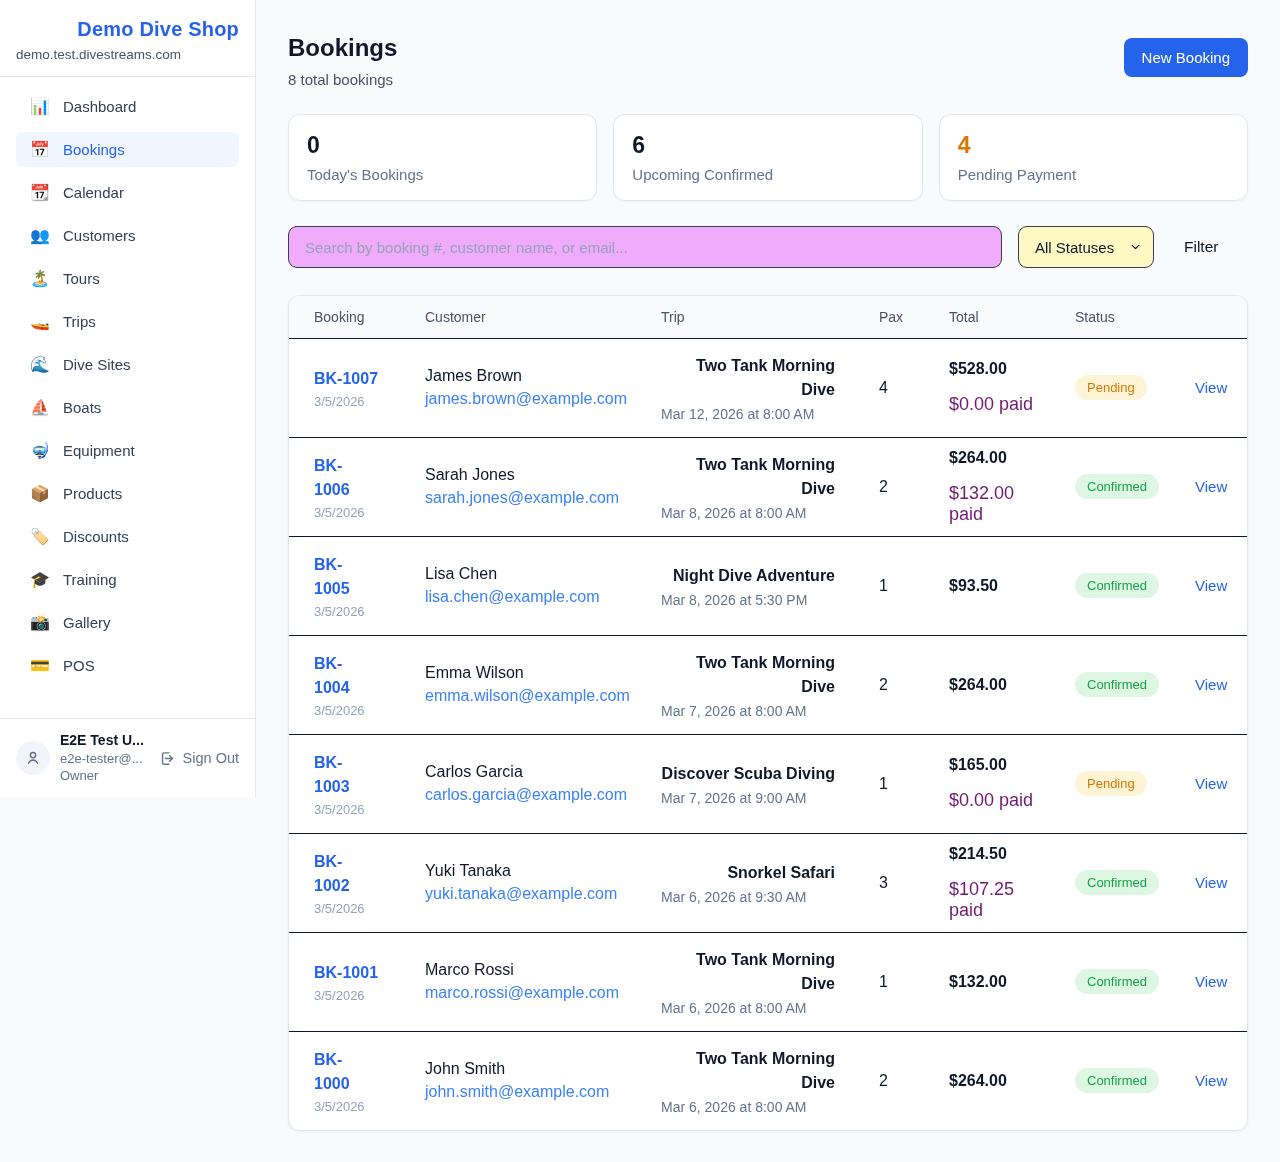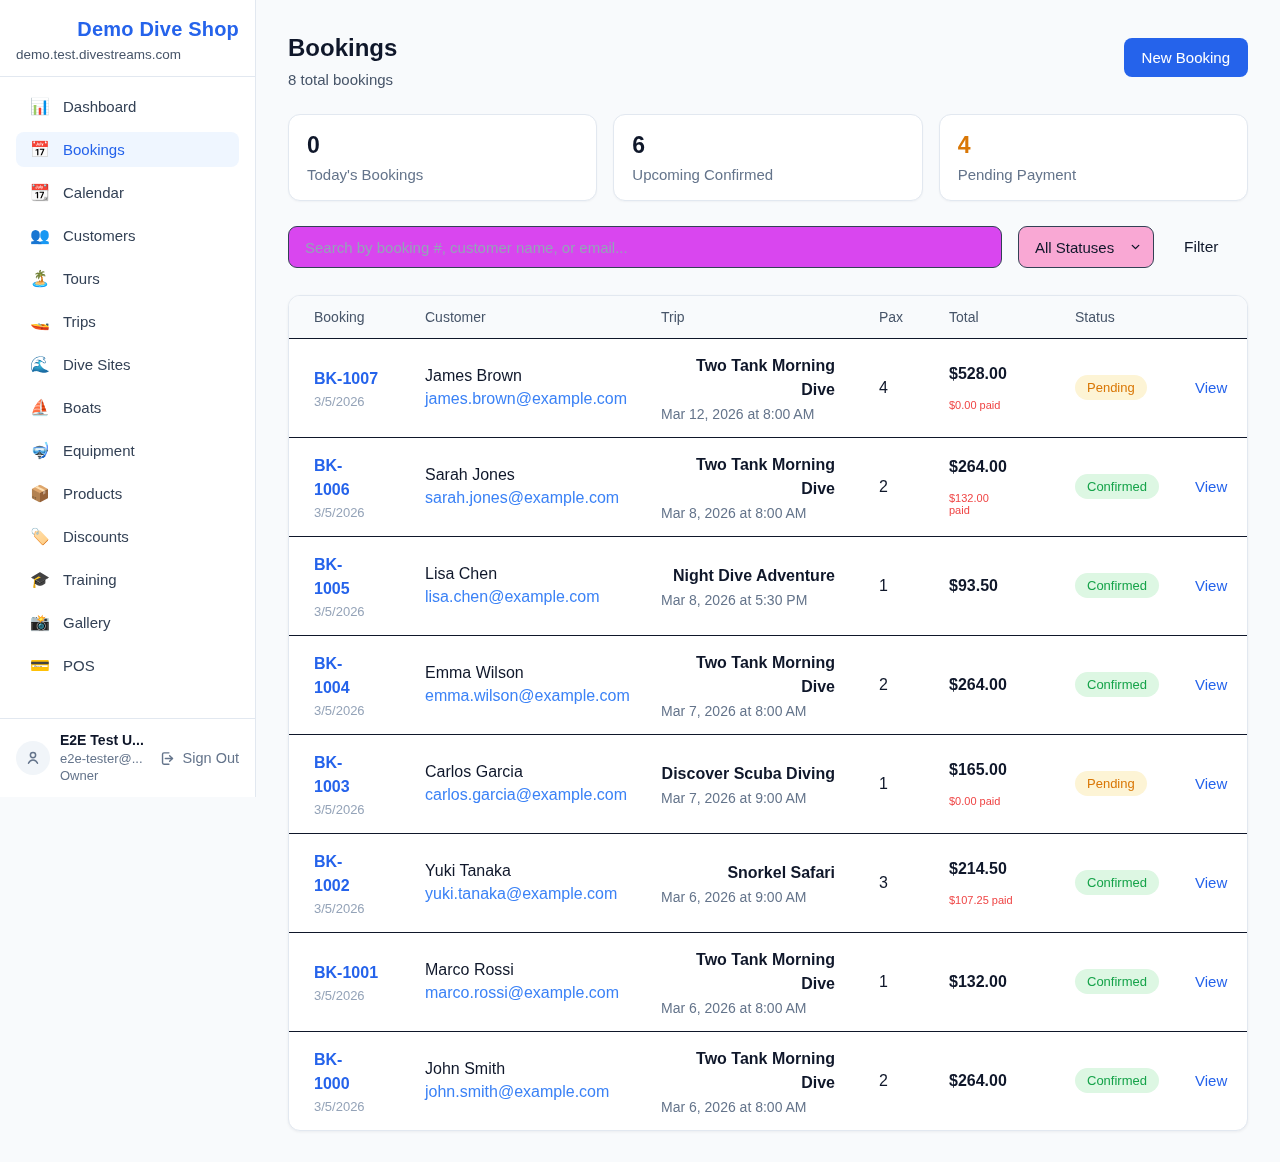--- a/index.html
+++ b/index.html
@@ -37,26 +37,26 @@
                  font-family:"Liberation Sans", sans-serif; margin-top:4px; }
 
   .stats { display:flex; gap:16px; margin-top:26px; }
   .stat-card { flex:1; background:#fff; border:1px solid #e2e8f0; border-radius:12px;
                padding:17px 18px; box-shadow:0 1px 2px rgba(15,23,42,.04); }
   .stat-value { font-size:23px; font-weight:bold; }
   .stat-label { margin-top:7px; font-size:15px; color:#64748b; }
 
   .controls { display:flex; align-items:center; gap:16px; margin-top:25px; }
   .search-input { flex:1; max-width:714px; height:42px; border:1px solid #334155; border-radius:9px;
-                  padding:0 16px; font-size:15px; color:#0f172a; background:#d946ef;
+                  padding:0 16px; font-size:15px; color:#0f172a; background:#f0abfc;
                   font-family:"Liberation Sans", sans-serif; outline:none; }
   .search-input::placeholder { color:#94a3b8; }
   .select-wrap { position:relative; }
   .status-select { appearance:none; -webkit-appearance:none; height:42px; border:1px solid #334155;
-                   border-radius:9px; background:#f9a8d4; font-size:15px; color:#0f172a;
+                   border-radius:9px; background:#fef9c3; font-size:15px; color:#0f172a;
                    padding:0 38px 0 16px; font-family:"Liberation Sans", sans-serif; cursor:pointer; }
   .select-chevron { position:absolute; right:12px; top:50%; transform:translateY(-50%); pointer-events:none;
                     display:flex; }
   .filter-btn { background:none; border:none; font-size:15.5px; color:#0f172a; cursor:pointer;
                 padding:8px 14px; font-family:"Liberation Sans", sans-serif; }
 
   
   .table-card { margin-top:27px; background:#fff; border:1px solid #e2e8f0; border-radius:12px;
                 box-shadow:0 1px 3px rgba(15,23,42,.06); overflow:hidden; }
   table { width:100%; border-collapse:collapse; table-layout:fixed; }
@@ -68,21 +68,21 @@
   td.c-booking { padding-left:25px; }
   .bk-id { display:block; color:#2563eb; font-size:16px; font-weight:600; line-height:24px; max-width:58px; }
   .bk-id.nowrap { white-space:nowrap; max-width:none; }
   .bk-date { display:block; margin-top:3px; color:#94a3b8; font-size:13px; }
   .cust-name { font-size:16px; font-weight:400; color:#0f172a; }
   .cust-email { margin-top:5px; font-size:16px; color:#3b82f6; }
   .trip-name { font-size:16px; font-weight:600; color:#0f172a; line-height:24px; max-width:174px;text-align:right; }
   .trip-date { margin-top:4px; font-size:14px; color:#64748b; }
   .pax { font-size:16px; color:#0f172a; }
   .total { font-size:16px; font-weight:700; color:#0f172a; }
-  .paid { margin-top:16px; font-size:11px; color:#ef4444; max-width:100px; }
+  .paid { margin-top:16px; font-size:18px; color:#701a75; max-width:100px; }
   .paid.pre { white-space:pre-line; }
   .badge { display:inline-block; font-size:13px; padding:5px 12px; border-radius:999px; }
   .view-link { color:#2563eb; font-size:15px; font-weight:500; text-decoration:none; cursor:pointer; }
 </style>
 </head>
 <body>
 
 <div class="page">
 
   <aside class="sidebar">
@@ -361,21 +361,21 @@
     <td class="c-booking">
       <a class="bk-id">BK-1002</a>
       <span class="bk-date">3/5/2026</span>
     </td>
     <td>
       <div class="cust-name">Yuki Tanaka</div>
       <div class="cust-email">yuki.tanaka@example.com</div>
     </td>
     <td>
       <div class="trip-name">Snorkel Safari</div>
-      <div class="trip-date">Mar 6, 2026 at 9:00 AM</div>
+      <div class="trip-date">Mar 6, 2026 at 9:30 AM</div>
     </td>
     <td><span class="pax">3</span></td>
     <td>
       <div class="total">$214.50</div>
       <div class="paid">$107.25 paid</div>
     </td>
     <td><span class="badge" style="background: rgb(221, 247, 227); color: rgb(22, 163, 74);">Confirmed</span></td>
     <td><a class="view-link">View</a></td>
   </tr>
 

